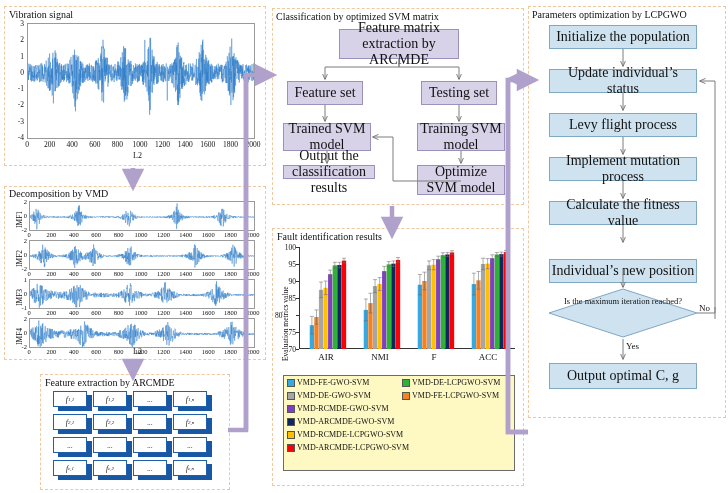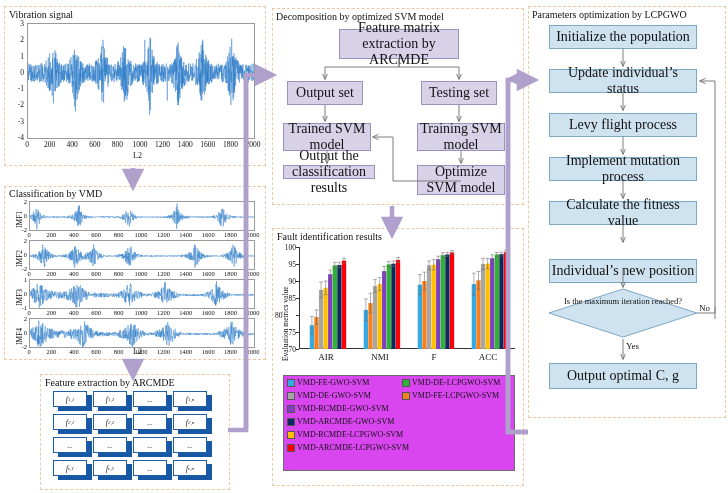--- a/index.html
+++ b/index.html
@@ -15,21 +15,21 @@
   svg{display:block;}
   .fbox{position:absolute;background:#fff;border:1px solid #1f5fa9;
         font-size:7.5px;font-style:italic;display:flex;align-items:center;
         justify-content:center;box-sizing:border-box;}
   .fshadow{position:absolute;background:#1857a4;}
   .flowbox{position:absolute;box-sizing:border-box;display:flex;align-items:center;
            justify-content:center;text-align:center;font-size:14px;line-height:1.15;
            padding:1px;}
   .svm-box{background:#d8d2e8;border:1px solid #9b91bd;}
   .gwo-box{background:#cfe2ef;border:1px solid #7fa8c4;}
-  .legend-box{position:absolute;border:1px solid #6b6b6b;background:#d946ef;
+  .legend-box{position:absolute;border:1px solid #6b6b6b;background:#fef9c3;
               box-sizing:border-box;}
   .legend-item{position:absolute;font-size:8px;white-space:nowrap;display:flex;
                align-items:center;}
   .swatch{width:8px;height:8px;display:inline-block;margin-right:2px;
           border:1px solid #555;box-sizing:border-box;flex:none;}
   .barlab{position:absolute;font-size:9px;white-space:nowrap;}
 </style>
 </head>
 <body>
 
@@ -62,21 +62,21 @@
       <div class="tick" style="left:149.6px;top:133px;width:16px;text-align:center;">1200</div>
       <div class="tick" style="left:172.2px;top:133px;width:16px;text-align:center;">1400</div>
       <div class="tick" style="left:194.8px;top:133px;width:16px;text-align:center;">1600</div>
       <div class="tick" style="left:217.4px;top:133px;width:16px;text-align:center;">1800</div>
       <div class="tick" style="left:240px;top:133px;width:16px;text-align:center;">2000</div>
     </div>
   <div class="axlabel" style="left:128px;top:144px;">L2</div>
 </div>
 
 <div class="panel" style="left:4px;top:186px;width:260px;height:172px;">
-  <div class="panel-title" style="left:4px;top:1px;">Classification by VMD</div>
+  <div class="panel-title" style="left:4px;top:1px;">Decomposition by VMD</div>
   <div id="vmd-host">
       <div class="axes" style="left:24px;top:14px;width:226px;height:30px;">
         <svg width="224" height="28">
           <path d="M0.0,15.5L0.3,14.7L0.5,15.5L0.8,13.6L1.0,12.8L1.3,16.4L1.5,17.1L1.8,15.5L2.0,12.6L2.3,12.5L2.5,14.7L2.8,15.0L3.0,18.7L3.3,12.2L3.5,18.8L3.8,9.7L4.0,12.3L4.3,19.0L4.5,12.9L4.8,21.7L5.0,20.3L5.3,13.7L5.5,20.0L5.8,19.2L6.0,6.9L6.3,8.4L6.5,16.2L6.8,27.4L7.0,25.7L7.3,11.3L7.5,15.5L7.8,15.5L8.0,7.8L8.3,17.7L8.5,14.2L8.8,9.4L9.1,13.8L9.3,21.8L9.6,16.3L9.8,16.7L10.1,11.2L10.3,11.5L10.6,13.8L10.8,17.7L11.1,13.6L11.3,13.5L11.6,15.0L11.8,16.1L12.1,16.5L12.3,15.3L12.6,14.4L12.8,15.5L13.1,15.0L13.3,12.9L13.6,15.3L13.8,15.1L14.1,15.6L14.3,16.2L14.6,14.9L14.8,13.4L15.1,15.0L15.3,15.7L15.6,16.1L15.8,15.6L16.1,15.1L16.3,15.9L16.6,15.6L16.8,14.0L17.1,14.0L17.3,14.2L17.6,14.6L17.8,14.0L18.1,15.6L18.4,15.6L18.6,15.9L18.9,15.0L19.1,15.0L19.4,15.0L19.6,14.4L19.9,15.4L20.1,15.1L20.4,15.2L20.6,14.6L20.9,14.5L21.1,14.7L21.4,15.3L21.6,14.6L21.9,14.3L22.1,14.4L22.4,14.9L22.6,15.4L22.9,14.8L23.1,15.6L23.4,14.4L23.6,15.5L23.9,14.4L24.1,14.4L24.4,15.2L24.6,14.4L24.9,14.5L25.1,15.7L25.4,15.6L25.6,15.0L25.9,15.3L26.1,14.6L26.4,15.2L26.6,15.7L26.9,14.8L27.2,14.8L27.4,15.6L27.7,14.5L27.9,15.6L28.2,14.6L28.4,14.9L28.7,14.5L28.9,15.7L29.2,15.1L29.4,15.2L29.7,14.8L29.9,15.0L30.2,15.2L30.4,14.4L30.7,15.4L30.9,15.3L31.2,14.7L31.4,15.5L31.7,15.1L31.9,15.0L32.2,15.6L32.4,15.5L32.7,14.4L32.9,15.0L33.2,15.0L33.4,15.1L33.7,14.5L33.9,15.5L34.2,14.5L34.4,15.5L34.7,15.3L34.9,14.3L35.2,15.7L35.4,15.5L35.7,15.6L35.9,15.2L36.2,14.5L36.5,14.8L36.7,14.9L37.0,15.7L37.2,14.7L37.5,16.0L37.7,15.8L38.0,14.5L38.2,15.9L38.5,15.1L38.7,16.2L39.0,13.7L39.2,14.2L39.5,15.5L39.7,14.1L40.0,14.1L40.2,14.3L40.5,13.3L40.7,13.4L41.0,16.6L41.2,16.7L41.5,14.6L41.7,16.8L42.0,15.3L42.2,15.5L42.5,12.6L42.7,15.1L43.0,17.3L43.2,14.7L43.5,15.4L43.7,15.9L44.0,16.5L44.2,17.8L44.5,18.8L44.7,10.7L45.0,18.6L45.3,14.5L45.5,12.5L45.8,14.8L46.0,8.9L46.3,18.6L46.5,18.7L46.8,10.9L47.0,20.4L47.3,9.5L47.5,13.2L47.8,24.1L48.0,10.4L48.3,5.4L48.5,23.0L48.8,3.7L49.0,12.9L49.3,3.4L49.5,8.5L49.8,21.9L50.0,10.0L50.3,23.3L50.5,10.5L50.8,10.5L51.0,11.9L51.3,14.3L51.5,9.6L51.8,20.4L52.0,17.1L52.3,13.3L52.5,14.1L52.8,16.3L53.0,14.7L53.3,13.3L53.5,12.8L53.8,13.8L54.0,13.6L54.3,16.5L54.6,13.9L54.8,16.3L55.1,15.6L55.3,12.8L55.6,13.6L55.8,16.8L56.1,14.2L56.3,14.8L56.6,16.2L56.8,13.6L57.1,14.6L57.3,14.3L57.6,15.2L57.8,15.5L58.1,14.4L58.3,14.2L58.6,16.2L58.8,15.7L59.1,14.7L59.3,15.0L59.6,14.4L59.8,14.7L60.1,15.6L60.3,15.8L60.6,14.3L60.8,15.8L61.1,15.0L61.3,15.8L61.6,15.7L61.8,14.3L62.1,15.5L62.3,15.3L62.6,14.7L62.8,15.6L63.1,15.4L63.4,15.2L63.6,14.8L63.9,15.1L64.1,14.9L64.4,14.5L64.6,15.3L64.9,15.4L65.1,15.1L65.4,15.5L65.6,15.5L65.9,15.2L66.1,14.6L66.4,15.1L66.6,14.8L66.9,15.2L67.1,14.6L67.4,14.8L67.6,14.7L67.9,14.9L68.1,15.2L68.4,15.1L68.6,15.1L68.9,14.4L69.1,14.6L69.4,14.5L69.6,14.8L69.9,14.4L70.1,14.8L70.4,15.5L70.6,14.6L70.9,15.0L71.1,15.1L71.4,14.6L71.6,15.0L71.9,14.4L72.1,14.9L72.4,15.7L72.7,14.3L72.9,15.2L73.2,14.5L73.4,15.3L73.7,14.5L73.9,15.0L74.2,15.3L74.4,15.5L74.7,15.5L74.9,14.8L75.2,15.3L75.4,14.3L75.7,15.3L75.9,15.2L76.2,15.3L76.4,14.9L76.7,14.3L76.9,14.8L77.2,14.3L77.4,14.7L77.7,14.6L77.9,14.3L78.2,15.7L78.4,15.6L78.7,14.4L78.9,15.0L79.2,14.3L79.4,15.6L79.7,14.8L79.9,15.5L80.2,15.5L80.4,15.4L80.7,14.8L80.9,14.3L81.2,15.1L81.5,14.6L81.7,14.7L82.0,15.0L82.2,15.0L82.5,14.4L82.7,15.0L83.0,15.6L83.2,15.2L83.5,15.2L83.7,14.5L84.0,15.4L84.2,15.7L84.5,14.9L84.7,15.3L85.0,15.4L85.2,15.9L85.5,15.2L85.7,15.9L86.0,14.7L86.2,15.4L86.5,15.9L86.7,14.8L87.0,14.6L87.2,14.0L87.5,14.6L87.7,14.0L88.0,14.7L88.2,15.3L88.5,13.9L88.7,14.5L89.0,16.3L89.2,15.3L89.5,15.4L89.7,15.6L90.0,15.6L90.2,15.0L90.5,16.8L90.8,16.1L91.0,15.1L91.3,15.1L91.5,14.5L91.8,14.8L92.0,14.9L92.3,17.4L92.5,14.2L92.8,12.3L93.0,17.5L93.3,13.3L93.5,17.2L93.8,16.5L94.0,17.9L94.3,16.8L94.5,15.5L94.8,11.9L95.0,15.5L95.3,14.8L95.5,21.0L95.8,19.7L96.0,9.0L96.3,13.1L96.5,15.4L96.8,12.8L97.0,13.3L97.3,15.8L97.5,22.6L97.8,21.4L98.0,10.8L98.3,18.3L98.5,14.0L98.8,20.3L99.0,21.0L99.3,24.4L99.6,21.6L99.8,22.2L100.1,14.5L100.3,20.7L100.6,8.8L100.8,11.6L101.1,14.0L101.3,14.9L101.6,13.0L101.8,13.6L102.1,10.4L102.3,12.9L102.6,16.4L102.8,18.2L103.1,12.1L103.3,18.3L103.6,16.8L103.8,13.5L104.1,14.8L104.3,14.4L104.6,15.6L104.8,12.9L105.1,12.7L105.3,16.7L105.6,14.4L105.8,14.9L106.1,14.8L106.3,16.8L106.6,16.5L106.8,15.7L107.1,14.7L107.3,13.9L107.6,15.2L107.8,15.7L108.1,15.1L108.3,14.9L108.6,14.5L108.9,15.3L109.1,15.3L109.4,15.5L109.6,14.5L109.9,15.2L110.1,15.8L110.4,15.6L110.6,15.3L110.9,14.9L111.1,14.6L111.4,15.9L111.6,15.2L111.9,14.2L112.1,14.4L112.4,15.0L112.6,15.3L112.9,15.7L113.1,14.7L113.4,15.1L113.6,14.8L113.9,15.1L114.1,15.1L114.4,15.4L114.6,14.7L114.9,15.3L115.1,15.1L115.4,14.8L115.6,14.9L115.9,15.3L116.1,15.1L116.4,14.6L116.6,15.1L116.9,14.9L117.1,15.3L117.4,14.6L117.7,15.0L117.9,15.3L118.2,15.6L118.4,15.3L118.7,14.7L118.9,14.8L119.2,15.0L119.4,15.6L119.7,15.2L119.9,14.5L120.2,15.1L120.4,14.6L120.7,14.7L120.9,15.0L121.2,15.0L121.4,15.5L121.7,15.4L121.9,15.0L122.2,15.3L122.4,14.7L122.7,15.3L122.9,14.6L123.2,15.4L123.4,15.2L123.7,14.9L123.9,15.1L124.2,14.8L124.4,14.5L124.7,15.1L124.9,15.6L125.2,15.0L125.4,15.3L125.7,14.9L125.9,15.5L126.2,14.6L126.4,15.3L126.7,15.5L127.0,14.9L127.2,15.3L127.5,14.4L127.7,14.7L128.0,15.5L128.2,15.1L128.5,15.1L128.7,14.9L129.0,14.6L129.2,15.4L129.5,14.9L129.7,14.5L130.0,15.1L130.2,14.9L130.5,15.7L130.7,15.6L131.0,14.4L131.2,15.2L131.5,15.6L131.7,15.3L132.0,14.9L132.2,15.6L132.5,15.5L132.7,15.2L133.0,14.6L133.2,15.4L133.5,14.7L133.7,14.4L134.0,15.5L134.2,14.8L134.5,15.0L134.7,15.8L135.0,14.4L135.2,15.8L135.5,14.9L135.8,15.9L136.0,15.1L136.3,15.8L136.5,14.3L136.8,14.9L137.0,15.1L137.3,16.1L137.5,14.1L137.8,15.5L138.0,15.3L138.3,13.5L138.5,14.5L138.8,13.4L139.0,15.8L139.3,13.8L139.5,16.6L139.8,15.1L140.0,15.8L140.3,13.4L140.5,15.4L140.8,13.9L141.0,15.9L141.3,13.0L141.5,14.3L141.8,15.7L142.0,12.5L142.3,16.0L142.5,17.8L142.8,15.8L143.0,14.8L143.3,15.5L143.5,9.9L143.8,11.9L144.0,20.3L144.3,8.8L144.5,14.7L144.8,14.1L145.1,21.7L145.3,17.7L145.6,15.6L145.8,10.5L146.1,12.6L146.3,4.8L146.6,26.9L146.8,16.7L147.1,1.4L147.3,21.8L147.6,9.8L147.8,13.8L148.1,21.1L148.3,7.7L148.6,9.1L148.8,19.4L149.1,13.3L149.3,19.8L149.6,18.4L149.8,10.5L150.1,11.5L150.3,17.1L150.6,17.6L150.8,13.6L151.1,16.5L151.3,13.9L151.6,15.7L151.8,11.8L152.1,18.4L152.3,18.0L152.6,13.6L152.8,14.3L153.1,16.7L153.3,14.8L153.6,13.5L153.9,14.9L154.1,14.1L154.4,16.4L154.6,15.7L154.9,14.8L155.1,14.5L155.4,16.6L155.6,15.1L155.9,13.9L156.1,15.2L156.4,16.2L156.6,13.9L156.9,14.5L157.1,15.2L157.4,16.2L157.6,15.0L157.9,16.1L158.1,13.9L158.4,15.6L158.6,14.4L158.9,14.2L159.1,15.3L159.4,14.7L159.6,15.7L159.9,14.9L160.1,15.6L160.4,15.0L160.6,14.4L160.9,14.6L161.1,15.2L161.4,15.1L161.6,14.6L161.9,15.1L162.1,14.9L162.4,14.5L162.6,14.6L162.9,14.4L163.2,15.1L163.4,15.3L163.7,15.7L163.9,14.9L164.2,14.4L164.4,15.1L164.7,14.8L164.9,14.5L165.2,14.8L165.4,15.0L165.7,14.6L165.9,15.6L166.2,14.7L166.4,15.4L166.7,14.9L166.9,14.5L167.2,15.3L167.4,15.5L167.7,14.8L167.9,15.1L168.2,15.4L168.4,15.1L168.7,14.4L168.9,15.6L169.2,15.4L169.4,14.5L169.7,14.4L169.9,14.8L170.2,15.4L170.4,14.7L170.7,15.3L170.9,14.6L171.2,14.3L171.4,14.6L171.7,15.5L172.0,14.8L172.2,15.0L172.5,14.8L172.7,15.4L173.0,14.6L173.2,15.7L173.5,14.5L173.7,15.2L174.0,14.9L174.2,15.2L174.5,15.7L174.7,15.2L175.0,14.8L175.2,15.4L175.5,14.8L175.7,14.9L176.0,15.3L176.2,15.1L176.5,14.3L176.7,15.6L177.0,14.5L177.2,15.2L177.5,15.6L177.7,15.0L178.0,15.1L178.2,15.6L178.5,14.5L178.7,14.3L179.0,14.2L179.2,15.0L179.5,15.8L179.7,14.4L180.0,14.1L180.2,14.7L180.5,14.9L180.7,14.9L181.0,15.5L181.3,14.9L181.5,14.8L181.8,14.1L182.0,15.6L182.3,14.2L182.5,14.6L182.8,14.2L183.0,15.7L183.3,13.7L183.5,16.2L183.8,14.4L184.0,14.9L184.3,13.3L184.5,16.4L184.8,16.9L185.0,15.9L185.3,15.2L185.5,15.5L185.8,15.8L186.0,14.3L186.3,13.5L186.5,13.6L186.8,15.0L187.0,13.6L187.3,13.9L187.5,16.5L187.8,18.8L188.0,18.5L188.3,14.4L188.5,10.5L188.8,14.0L189.0,14.4L189.3,20.8L189.5,16.1L189.8,10.5L190.1,17.6L190.3,22.8L190.6,11.5L190.8,17.8L191.1,24.1L191.3,13.1L191.6,16.9L191.8,6.9L192.1,15.6L192.3,7.1L192.6,6.8L192.8,8.3L193.1,9.1L193.3,24.4L193.6,18.9L193.8,7.6L194.1,18.2L194.3,18.6L194.6,15.0L194.8,12.9L195.1,20.6L195.3,12.9L195.6,16.2L195.8,19.6L196.1,14.9L196.3,16.2L196.6,14.8L196.8,11.8L197.1,13.4L197.3,15.8L197.6,16.9L197.8,16.4L198.1,16.3L198.3,16.2L198.6,16.8L198.8,15.2L199.1,13.0L199.4,13.3L199.6,16.8L199.9,16.7L200.1,15.8L200.4,15.0L200.6,13.4L200.9,14.0L201.1,14.3L201.4,13.9L201.6,14.8L201.9,15.4L202.1,14.0L202.4,14.5L202.6,14.8L202.9,16.1L203.1,15.0L203.4,15.5L203.6,14.0L203.9,15.6L204.1,14.9L204.4,14.3L204.6,14.2L204.9,15.3L205.1,14.1L205.4,14.9L205.6,15.8L205.9,14.4L206.1,14.4L206.4,15.4L206.6,15.1L206.9,15.1L207.1,14.9L207.4,15.6L207.6,15.4L207.9,14.9L208.2,14.4L208.4,14.9L208.7,15.0L208.9,14.3L209.2,14.7L209.4,14.9L209.7,15.4L209.9,15.0L210.2,15.7L210.4,15.0L210.7,14.4L210.9,15.6L211.2,15.5L211.4,14.7L211.7,15.2L211.9,15.6L212.2,15.3L212.4,14.9L212.7,14.8L212.9,15.4L213.2,14.7L213.4,15.1L213.7,15.3L213.9,15.6L214.2,15.1L214.4,14.9L214.7,15.0L214.9,15.1L215.2,15.7L215.4,14.4L215.7,14.4L215.9,14.8L216.2,15.5L216.4,15.4L216.7,15.4L216.9,15.1L217.2,15.2L217.5,14.5L217.7,15.3L218.0,14.8L218.2,14.5L218.5,15.1L218.7,14.5L219.0,15.3L219.2,14.7L219.5,14.7L219.7,15.0L220.0,15.4L220.2,14.7L220.5,14.5L220.7,15.2L221.0,15.4L221.2,15.4L221.5,15.7L221.7,15.2L222.0,14.6L222.2,15.3L222.5,15.0L222.7,14.8L223.0,14.9L223.2,15.7L223.5,14.8L223.7,14.8L224.0,14.7L224.2,14.9L224.5,15.1L224.7,14.4L225.0,14.4L225.2,15.4L225.5,15.1L225.7,15.5L226.0,14.3" fill="none" stroke="#2878c8" stroke-width="0.45"></path>
         </svg>
       </div>
       <div class="ylab" style="left:10px;top:41px;">IMF1</div>
       <div class="tick" style="left:8px;top:10.5px;width:14px;text-align:right;font-size:6.5px;">2</div>
       <div class="tick" style="left:8px;top:24.5px;width:14px;text-align:right;font-size:6.5px;">0</div>
       <div class="tick" style="left:8px;top:38.5px;width:14px;text-align:right;font-size:6.5px;">-2</div>
@@ -214,25 +214,25 @@
       <div class="fbox" style="left:92px;top:85px;width:34px;height:16px;">...</div>
       <div class="fshadow" style="left:137px;top:89px;width:34px;height:16px;"></div>
       <div class="fbox" style="left:132px;top:85px;width:34px;height:16px;">
         <i>f</i>
         <sub style="font-size:5px;">c,n</sub>
       </div>
     </div>
 </div>
 
 <div class="panel" style="left:272px;top:8px;width:250px;height:195px;">
-  <div class="panel-title" style="left:3px;top:2px;">Decomposition by optimized SVM model</div>
+  <div class="panel-title" style="left:3px;top:2px;">Classification by optimized SVM matrix</div>
 
   <div class="flowbox svm-box" style="left:66px;top:20px;width:120px;height:30px;">Feature matrix extraction by ARCMDE</div>
 
-  <div class="flowbox svm-box" style="left:14px;top:72px;width:76px;height:24px;">Output set</div>
+  <div class="flowbox svm-box" style="left:14px;top:72px;width:76px;height:24px;">Feature set</div>
 
   <div class="flowbox svm-box" style="left:148px;top:72px;width:76px;height:24px;">Testing set</div>
 
   <div class="flowbox svm-box" style="left:10px;top:114px;width:88px;height:28px;text-align:center;">Trained SVM model</div>
 
   <div class="flowbox svm-box" style="left:144px;top:114px;width:88px;height:28px;">Training SVM model</div>
 
   <div class="flowbox svm-box" style="left:10px;top:156px;width:92px;height:14px;">Output the classification results</div>
 
   <div class="flowbox svm-box" style="left:144px;top:156px;width:88px;height:30px;">Optimize SVM model</div>

